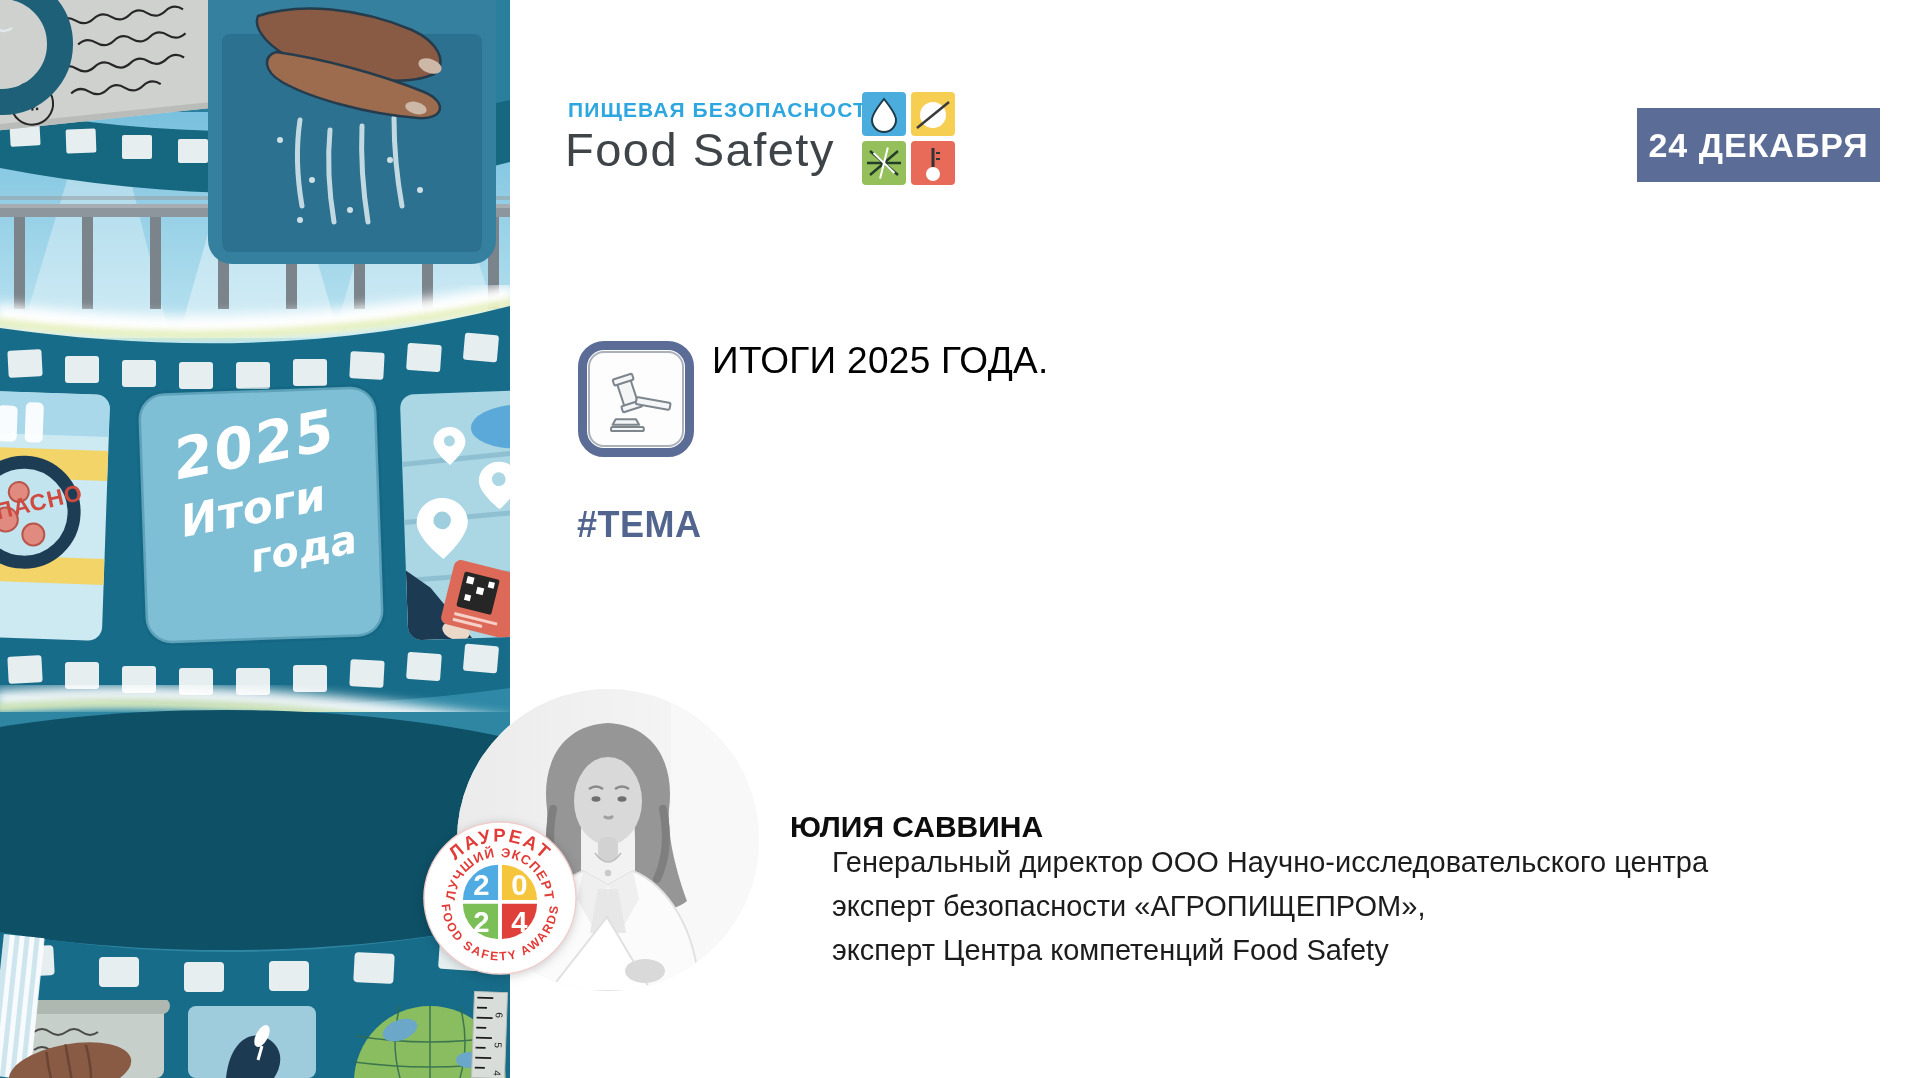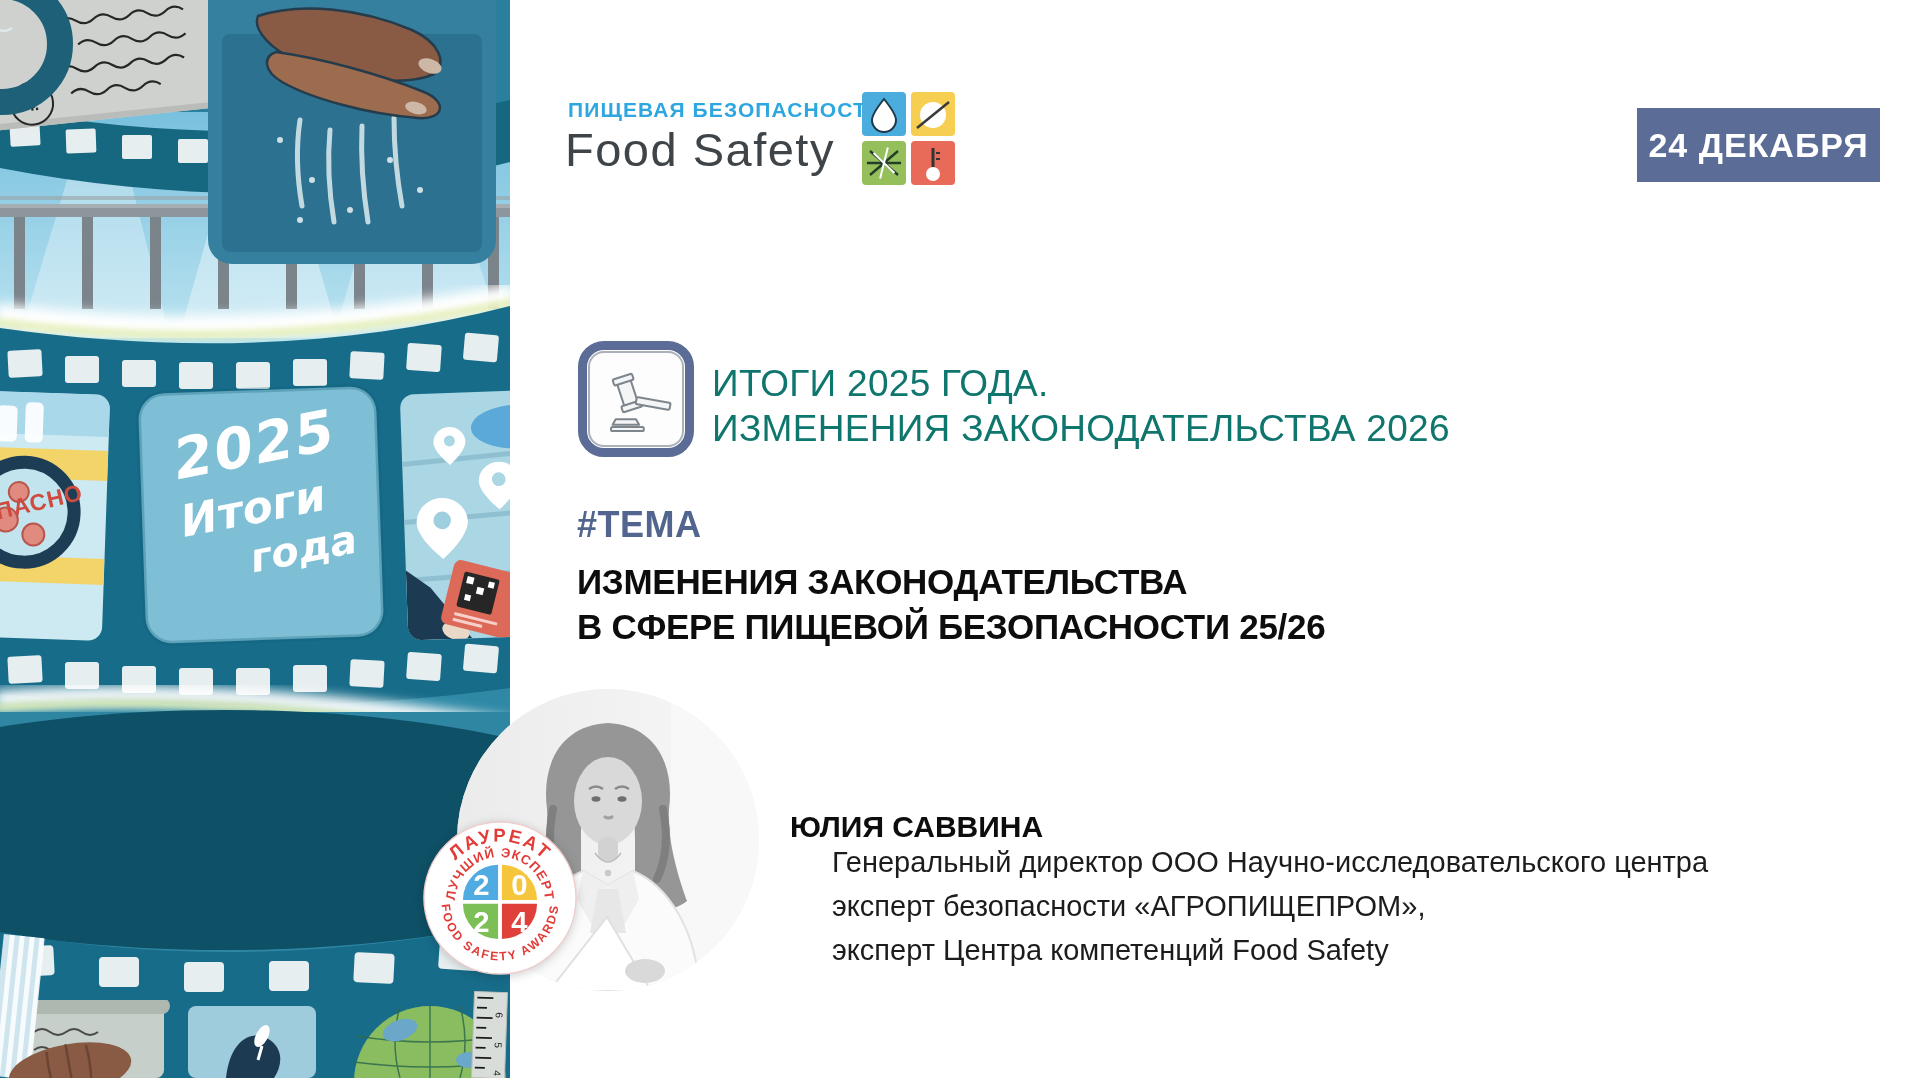--- a/index.html
+++ b/index.html
@@ -19,22 +19,22 @@
   .tile-green{background:#94bf5b}.tile-red{background:#e86a59}
   
   .date-badge{position:absolute;left:1637px;top:108px;width:243px;height:74px;background:#5b6d96;
         display:flex;align-items:center;justify-content:center;color:#ffffff;font-size:34px;
         font-weight:bold;letter-spacing:1px;white-space:nowrap;}
   
   .gavel-box{position:absolute;left:578px;top:341px;width:98px;height:98px;background:#fdfdfe;
         border:9px solid #5b6d96;border-radius:26px;display:flex;align-items:center;justify-content:center;}
   .gavel-inner{width:92px;height:92px;border:2px solid #aab1b9;border-radius:16px;
         display:flex;align-items:center;justify-content:center;background:#fdfdfe;}
-  .event-title{position:absolute;left:712px;top:361px;font-size:37px;line-height:45px;
-        color:#0f766e;letter-spacing:.3px;white-space:nowrap;}
+  .event-title{position:absolute;left:712px;top:338px;font-size:37px;line-height:45px;
+        color:#000000;letter-spacing:.3px;white-space:nowrap;}
   .topic-hashtag{position:absolute;left:577px;top:504px;font-size:36px;font-weight:800;
         color:#52658f;letter-spacing:.5px;}
   .topic-title{position:absolute;left:577px;top:559px;font-size:35px;line-height:45px;font-weight:800;
         color:#0d0d0d;letter-spacing:-.3px;white-space:nowrap;}
   
   .speaker-name{position:absolute;left:790px;top:795px;font-size:30px;font-weight:800;color:#0d0d0d;margin-top:15px;}
   .speaker-bio{position:absolute;left:832px;top:840px;font-size:29px;line-height:44px;color:#1c1c1c;
         white-space:nowrap;}
   .photo-circle{position:absolute;left:457px;top:689px;width:302px;height:302px;border-radius:50%;
         overflow:hidden;background:#f1f1f1;}
@@ -379,28 +379,23 @@
               <rect x="50" y="50" width="44" height="9" rx="2"></rect>
             </g>
           <polygon points="24,76 50,76 54,83 20,83"></polygon>
           <rect x="18" y="86" width="42" height="5" rx="2"></rect>
         </g>
       </svg>
     </div>
   </div>
   <div class="event-title">
     <div>ИТОГИ 2025 ГОДА.</div>
-    <div>ИЗМЕНЕНИЯ ЗАКОНОДАТЕЛЬСТВА 2026</div>
   </div>
 
   <div class="topic-hashtag">#ТЕМА</div>
-  <div class="topic-title">
-    <div>ИЗМЕНЕНИЯ ЗАКОНОДАТЕЛЬСТВА</div>
-    <div>В СФЕРЕ ПИЩЕВОЙ БЕЗОПАСНОСТИ 25/26</div>
-  </div>
 
   <div class="photo-circle">
     <svg width="302" height="302" viewBox="0 0 302 302">
       <defs>
           <linearGradient id="wall" x1="0" y1="0" x2="1" y2="0">
         <stop offset="0" stop-color="#ebebeb"></stop>
             <stop offset=".65" stop-color="#f3f3f3"></stop>
             <stop offset="1" stop-color="#fafafa"></stop>
       </linearGradient>
         </defs>

